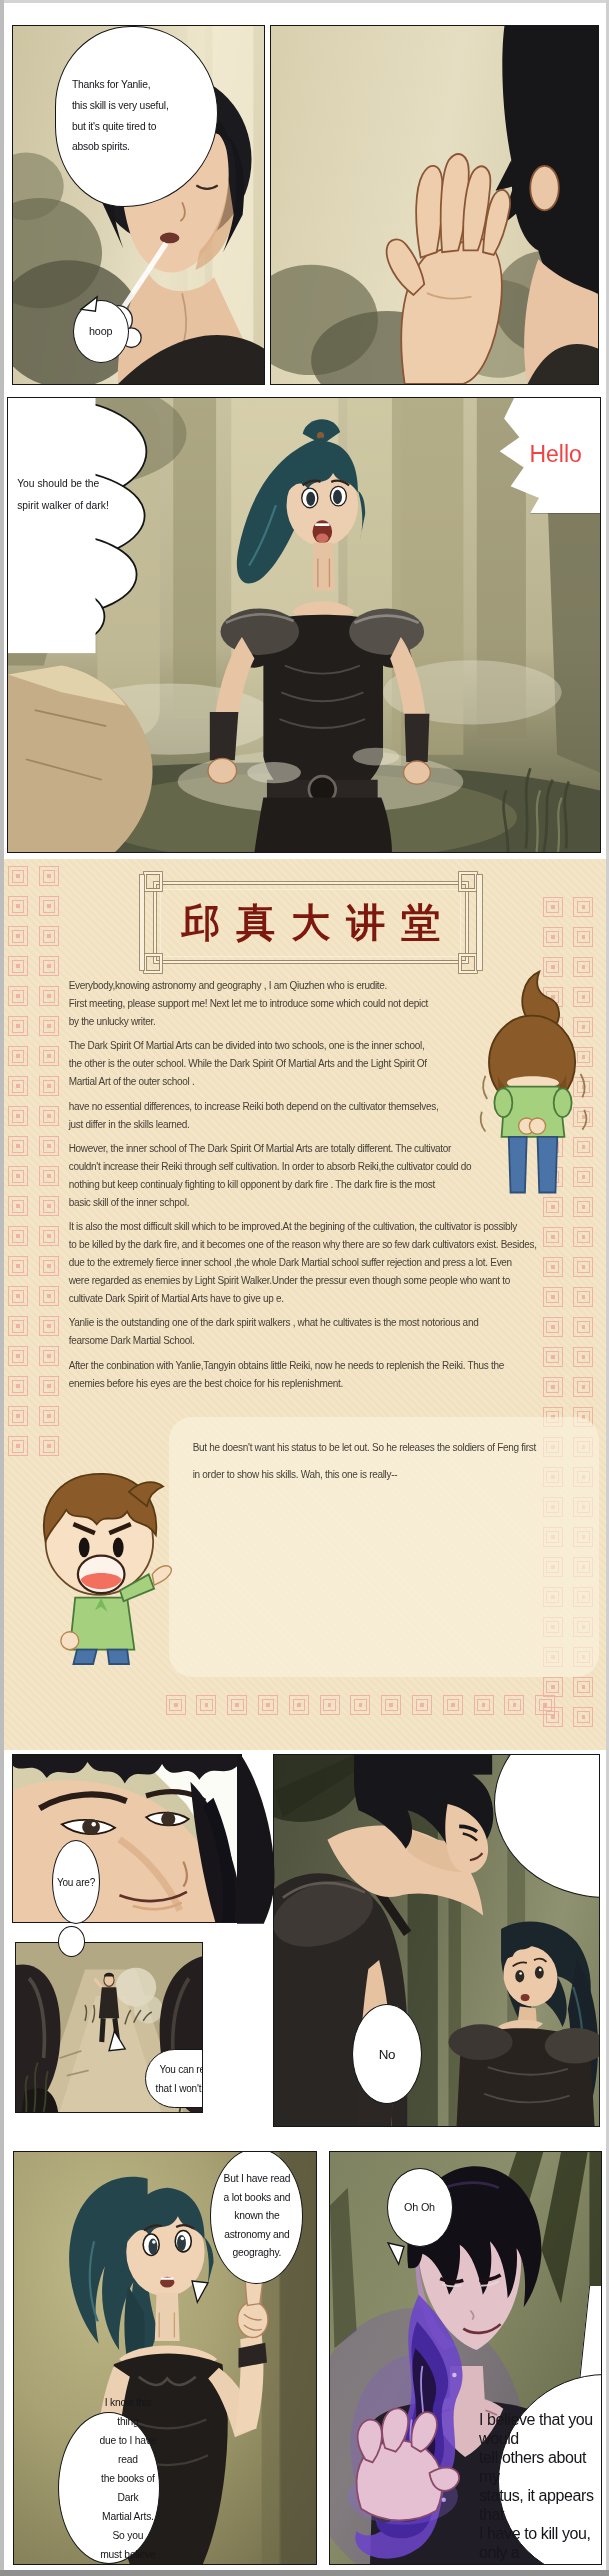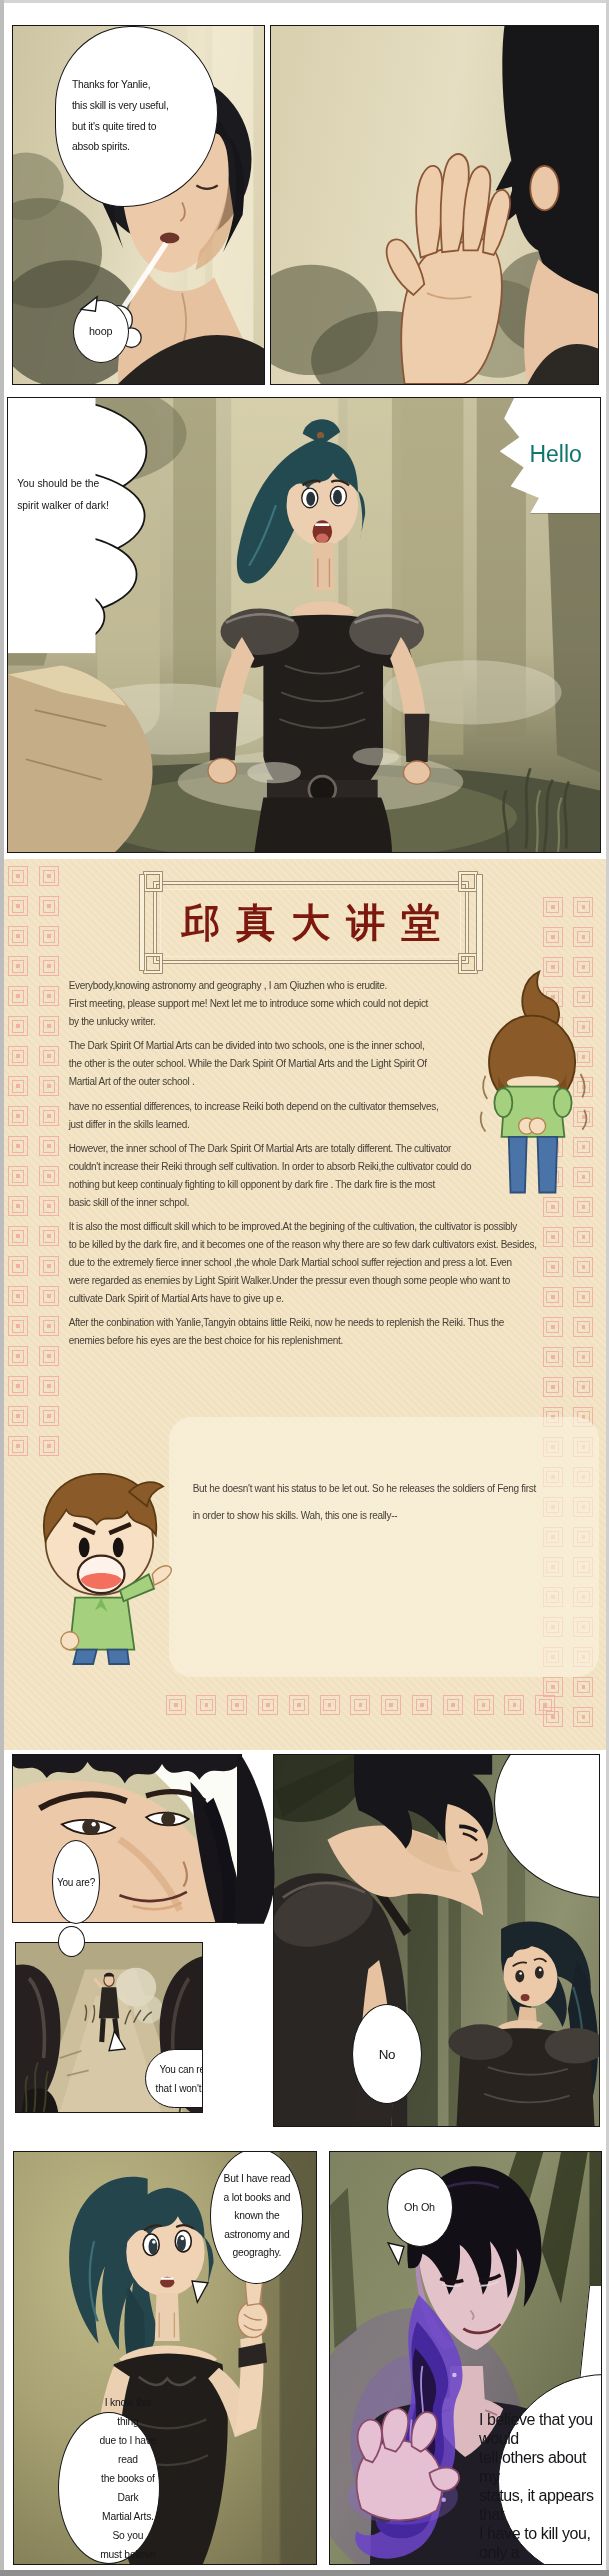--- a/index.html
+++ b/index.html
@@ -41,21 +41,21 @@
   .tcorn{position:absolute;width:14.3px;height:14.3px;border:2.7px solid #f8f0db;
          box-shadow:0 0 0 0.9px #9a8565, inset 0 0 0 0.9px #9a8565;background:transparent;}
   .tside{position:absolute;top:-9px;bottom:-9px;width:4.5px;background:#f8f0db;box-shadow:0 0 0 0.9px #9a8565;}
   #lecture-title{position:relative;z-index:2;font-family:"DejaVu Serif","Liberation Serif",serif;
                  font-weight:bold;font-size:39px;color:#7d180f;letter-spacing:16px;padding-left:16px;white-space:nowrap;}
   #lecture-text{position:absolute;left:66px;top:118px;width:525px;color:#474038;}
   .para{font-size:10px;line-height:18px;letter-spacing:-0.3px;margin:0 0 6.3px 0;white-space:pre-line;}
   #note-patch{position:absolute;left:166px;top:558px;width:430px;height:260px;
               background:rgba(250,242,222,0.65);border-radius:23px;}
   #lecture-note{position:absolute;left:190px;top:575px;width:394px;font-size:10px;line-height:27px;
-                letter-spacing:-0.3px;color:#474038;white-space:pre-line;margin-top:41px;}
+                letter-spacing:-0.3px;color:#474038;white-space:pre-line;}
   .chibi{position:absolute;overflow:visible;}
 </style>
 </head>
 <body>
 
 <div class="page">
 
   <div class="panel" id="panel-thanks" style="left:11.7px;top:25px;width:253px;height:360px;background:linear-gradient(100deg,#cdc4a2 0%,#d9d1b2 35%,#eae3c8 62%,#d6cdab 100%);">
     <svg class="art" viewBox="0 0 282 402" preserveAspectRatio="none">
       <ellipse cx="15" cy="180" rx="42" ry="38" fill="#7c7c5e" opacity="0.6"></ellipse>
@@ -201,21 +201,21 @@
         <ellipse cx="28" cy="245" rx="80" ry="40"></ellipse>
       </g>
       <rect x="-10" y="-6" width="108" height="292" fill="#ffffff"></rect>
     </svg>
     <div style="position:absolute;left:9px;top:75px;width:118px;font-size:10.3px;line-height:22.4px;color:#15151a;white-space:pre-line;z-index:5;">You should be the
 spirit walker of dark!</div>
     <div id="b-hello" style="position:absolute;left:485px;top:-1.8px;width:109px;height:117px;background:#fff;z-index:5;
                 clip-path:polygon(20% 0,100% 0,100% 100%,34% 100%,42% 87%,16% 77%,28% 61%,6% 47%,24% 35%,10% 19%);
                 filter:drop-shadow(-1.3px 0 0 #161616) drop-shadow(0 1.3px 0 #161616);
                 display:flex;align-items:center;justify-content:center;">
-      <span style="font-size:23px;color:#0f766e;padding-left:16px;">Hello</span>
+      <span style="font-size:23px;color:#ef4444;padding-left:16px;">Hello</span>
     </div>
   </div>
 
   <div id="lecture">
     <div class="meander" id="mleft">
         <span class="mcell"></span>
         <span class="mcell"></span>
         <span class="mcell"></span>
         <span class="mcell"></span>
         <span class="mcell"></span>
@@ -351,20 +351,22 @@
 just differ in the skills learned.</div>
       <div class="para">However, the inner school of The Dark Spirit Of Martial Arts are totally different. The cultivator
 couldn't increase their Reiki through self cultivation. In order to absorb Reiki,the cultivator could do
 nothing but keep continualy fighting to kill opponent by dark fire . The dark fire is the most
 basic skill of the inner schpol.</div>
       <div class="para">It is also the most difficult skill which to be improved.At the begining of the cultivation, the cultivator is possibly
 to be killed by the dark fire, and it becomes one of the reason why there are so few dark cultivators exist. Besides,
 due to the extremely fierce inner school ,the whole Dark Martial school suffer rejection and press a lot. Even
 were regarded as enemies by Light Spirit Walker.Under the pressur even though some people who want to
 cultivate Dark Spirit of Martial Arts have to give up e.</div>
+      <div class="para">Yanlie is the outstanding one of the dark spirit walkers , what he cultivates is the most notorious and
+fearsome Dark Martial School.</div>
       <div class="para">After the conbination with Yanlie,Tangyin obtains little Reiki, now he needs to replenish the Reiki. Thus the
 enemies before his eyes are the best choice for his replenishment.</div>
     </div>
 
     <div id="note-patch"></div>
     <div id="lecture-note">But he doesn't want his status to be let out. So he releases the soldiers of Feng first
 in order to show his skills. Wah, this one is really--</div>
 
     <svg class="chibi" viewBox="0 0 118 255" style="left:477px;top:109px;width:106px;height:229px;">
       <g stroke="#5a3a14" stroke-width="2">

